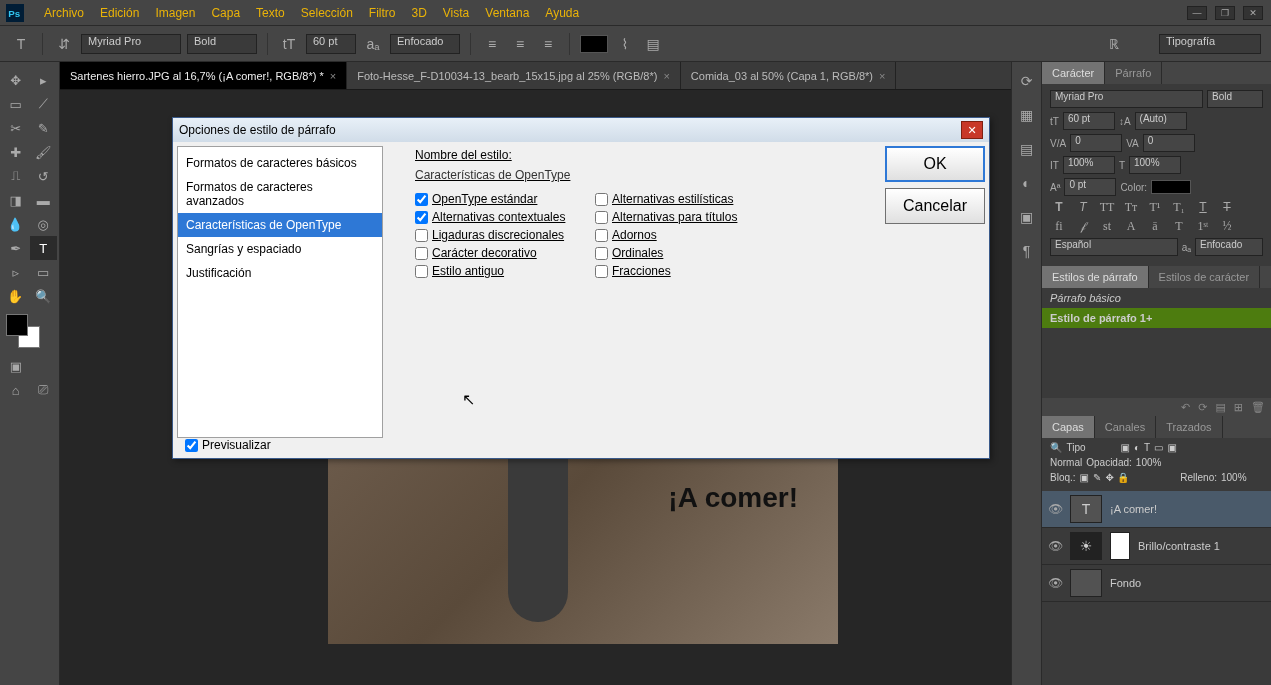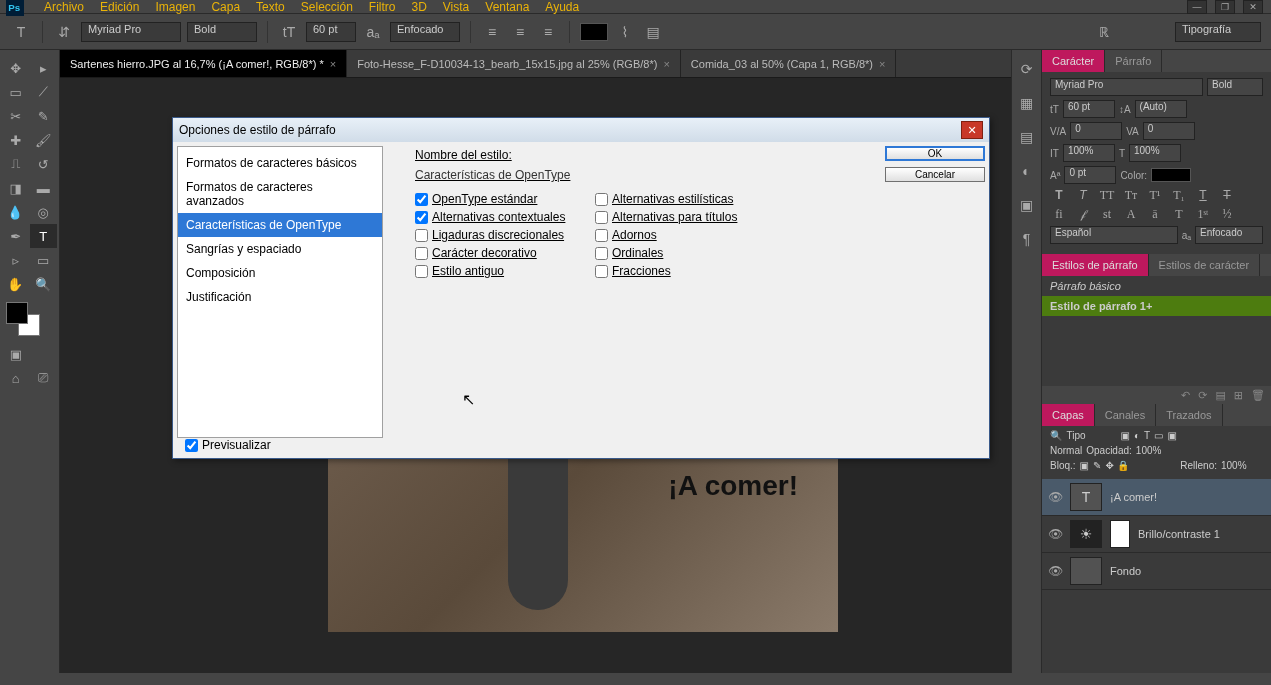--- a/index.html
+++ b/index.html
@@ -1,18 +1,18 @@
 <!DOCTYPE html>
 <html><head>
 <meta charset="utf-8">
 <style>
 * { margin: 0; padding: 0; box-sizing: border-box; font-family: Tahoma, Arial, sans-serif; user-select: none; }
 body { background: #454545; width: 1271px; height: 685px; overflow: hidden; position: relative; color: #ccc; font-size: 11px; }
 
-.menubar { height: 14px; background: #454545; display: flex; align-items: center; padding-left: 6px; border-bottom: 1px solid #2a2a2a; }
+.menubar { height: 26px; background: #454545; display: flex; align-items: center; padding-left: 6px; border-bottom: 1px solid #2a2a2a; }
 .menubar .logo { width: 18px; height: 18px; margin-right: 12px; }
 .menubar .item { padding: 0 8px; color: #eab308; font-size: 12px; cursor: default; }
 .menubar .winbtns { margin-left: auto; display: flex; gap: 8px; padding-right: 8px; }
 .menubar .winbtns span { width: 20px; height: 14px; background: #333; border: 1px solid #222; display: flex; align-items: center; justify-content: center; font-size: 9px; color: #aaa; }
 
 .optionsbar { height: 36px; background: #454545; border-bottom: 1px solid #2a2a2a; display: flex; align-items: center; padding: 0 10px; gap: 6px; }
 .optionsbar .sep { width: 1px; height: 22px; background: #333; margin: 0 4px; }
 .optionsbar select, .optionsbar .dd { background: #3a3a3a; color: #ccc; border: 1px solid #222; font-size: 11px; height: 20px; padding: 0 6px; }
 .optionsbar .iconbtn { width: 22px; height: 22px; display: flex; align-items: center; justify-content: center; color: #aaa; font-size: 14px; }
 .optionsbar .swatch { width: 28px; height: 18px; background: #000; border: 1px solid #555; }
@@ -35,21 +35,21 @@
 .canvas-img { position: absolute; left: 268px; top: 390px; width: 510px; height: 192px; background: linear-gradient(135deg, #6b5a4a 0%, #5a4a3a 40%, #8a7a6a 100%); display: flex; align-items: flex-start; justify-content: flex-end; padding: 30px 40px; }
 .canvas-img .chain { position: absolute; left: 180px; top: -30px; width: 60px; height: 200px; background: #3a3a3a; border-radius: 30px; }
 .canvas-text { color: #111; font-size: 28px; font-weight: bold; }
 
 .rightrail { width: 30px; background: #454545; border-left: 1px solid #2a2a2a; display: flex; flex-direction: column; align-items: center; padding-top: 10px; gap: 16px; }
 .rightrail .ico { width: 18px; height: 18px; color: #aaa; font-size: 14px; display: flex; align-items: center; justify-content: center; }
 
 .panels { width: 230px; background: #3a3a3a; border-left: 1px solid #2a2a2a; display: flex; flex-direction: column; }
 .panel-tabs { display: flex; height: 22px; background: #454545; }
 .panel-tabs .ptab { padding: 0 10px; display: flex; align-items: center; font-size: 11px; color: #999; border-right: 1px solid #2a2a2a; }
-.panel-tabs .ptab.active { background: #be185d; color: #ddd; }
+.panel-tabs .ptab.active { background: #737373; color: #ddd; }
 .panel-body { padding: 6px 8px; font-size: 11px; }
 .panel-body .row { display: flex; align-items: center; gap: 4px; margin-bottom: 4px; }
 .panel-body select, .panel-body .dd { background: #454545; color: #ccc; border: 1px solid #222; font-size: 10px; height: 18px; padding: 0 4px; flex: 1; }
 .panel-body .fieldlabel { color: #aaa; font-size: 10px; }
 .panel-body .iconrow { display: flex; gap: 6px; margin: 4px 0; }
 .panel-body .iconrow span { width: 18px; color: #aaa; font-size: 12px; text-align: center; font-family: serif; }
 .panel-body .colorsw { width: 40px; height: 14px; background: #000; border: 1px solid #555; }
 .stylelist { height: 110px; background: #3a3a3a; }
 .styleitem { padding: 4px 8px; font-size: 11px; color: #ccc; }
 .styleitem.sel { background: #4d7c0f; font-weight: bold; }
@@ -76,21 +76,21 @@
 .dialog .sidebar .sitem.sel { background: #2e78d6; color: #fff; }
 .dialog .main { flex: 1; padding: 2px 6px; text-decoration: underline; }
 .dialog .main .fieldrow { display: flex; align-items: center; gap: 8px; margin-bottom: 6px; }
 .dialog .main .fieldrow label { font-size: 12px; }
 .dialog .main input[type=text] { flex: 1; border: 1px solid #7a9ac8; padding: 2px 4px; font-size: 12px; }
 .dialog .main .sel-text { background: #2e78d6; color: #fff; }
 .dialog .main .section { font-size: 12px; margin: 6px 0 10px; color: #333; }
 .dialog .main .checkgrid { display: grid; grid-template-columns: 170px 170px; gap: 4px 10px; }
 .dialog .main .checkgrid label { font-size: 12px; display: flex; align-items: center; gap: 4px; }
 .dialog .btns { width: 100px; display: flex; flex-direction: column; gap: 6px; }
-.dialog .btns button { height: 15px; font-size: 10px; border: 1px solid #707070; background: linear-gradient(#fff,#e0e0e0); }
+.dialog .btns button { height: 36px; font-size: 16px; border: 1px solid #707070; background: linear-gradient(#fff,#e0e0e0); }
 .dialog .btns button.primary { border: 2px solid #2e78d6; }
 .dialog .preview { position: absolute; bottom: 6px; left: 12px; font-size: 12px; display: flex; align-items: center; gap: 4px; }
 
 .cursor { position: absolute; left: 462px; top: 390px; font-size: 16px; color: #000; pointer-events: none; }
 </style>
 </head>
 <body>
 
 <div class="menubar">
   <svg class="logo" viewBox="0 0 24 24">
@@ -129,21 +129,21 @@
   <div class="sep"></div>
   <div class="iconbtn">≡</div>
   <div class="iconbtn">≡</div>
   <div class="iconbtn">≡</div>
   <div class="sep"></div>
   <div class="swatch"></div>
   <div class="iconbtn">⌇</div>
   <div class="iconbtn">▤</div>
   <div style="flex:1"></div>
   <div class="iconbtn">ℝ</div>
-  <div class="dd" style="width:86px;margin-left:54px">Tipografía</div>
+  <div class="dd" style="width:102px;margin-left:28px">Tipografía</div>
 </div>
 
 <div class="middle">
 
   <div class="toolbox">
     <div class="row">
         <div class="tool">✥</div>
         <div class="tool">▸</div>
       </div>
     <div class="row">
@@ -360,21 +360,20 @@
   <div class="titlebar">
     <span>Opciones de estilo de párrafo</span>
     <div class="x">✕</div>
   </div>
   <div class="body">
     <div class="sidebar">
       <div class="sitem">Formatos de caracteres básicos</div>
       <div class="sitem">Formatos de caracteres avanzados</div>
       <div class="sitem sel">Características de OpenType</div>
       <div class="sitem">Sangrías y espaciado</div>
-      <div class="sitem">Composición</div>
       <div class="sitem">Justificación</div>
     </div>
     <div class="main">
       <div class="fieldrow">
         <label>Nombre del estilo:</label>
       </div>
       <div class="section">Características de OpenType</div>
       <div class="checkgrid">
         <label>
             <input type="checkbox" checked="" style="">

